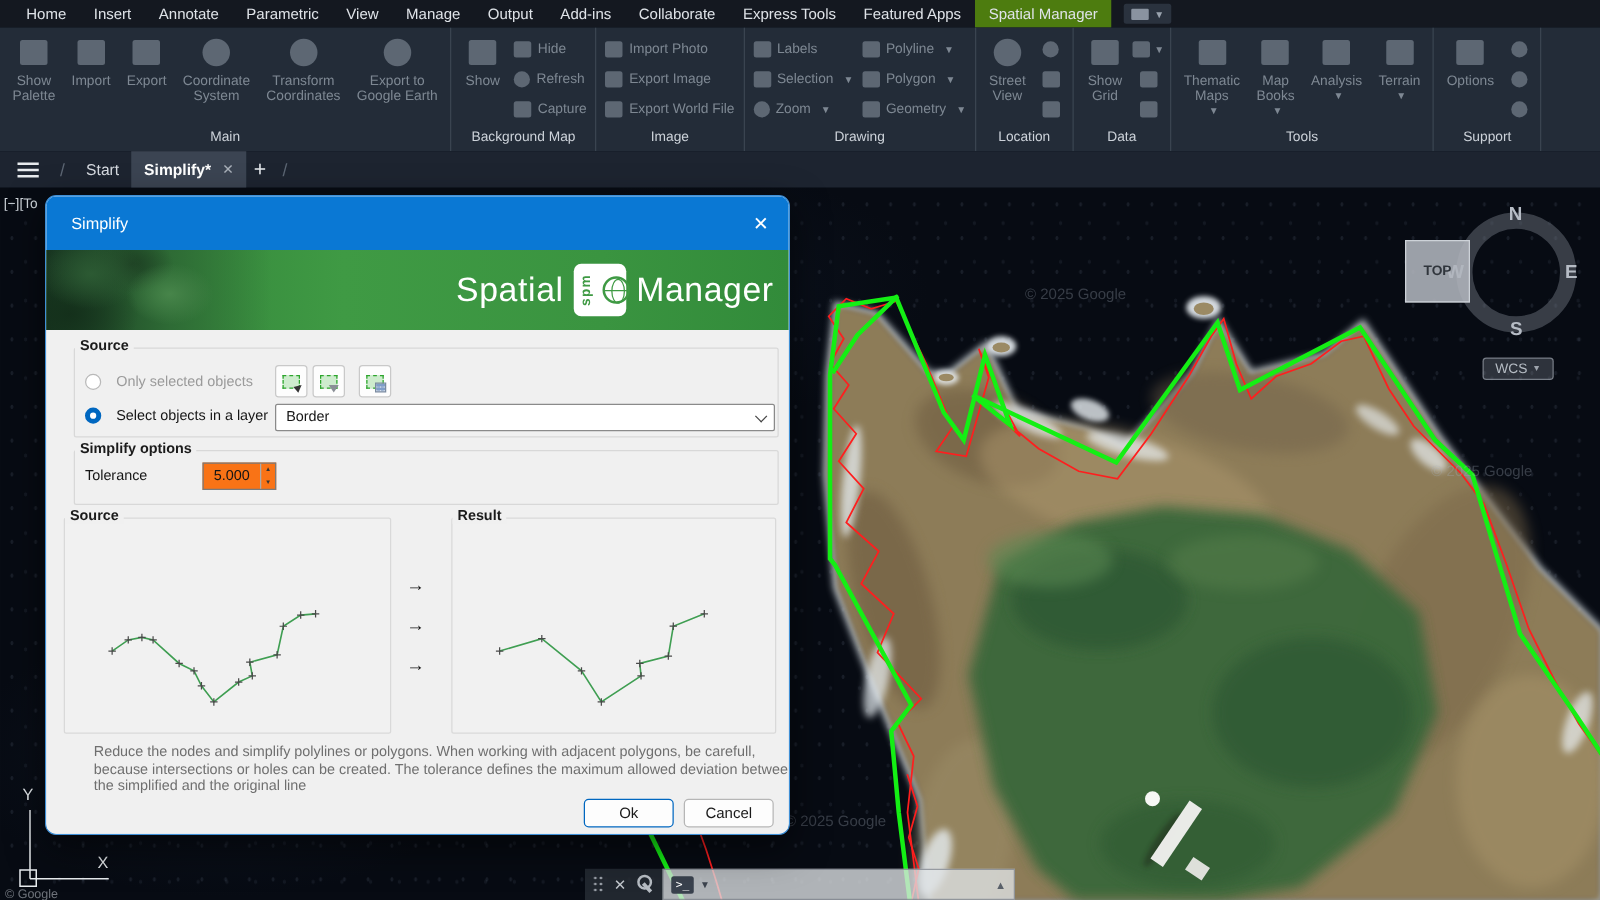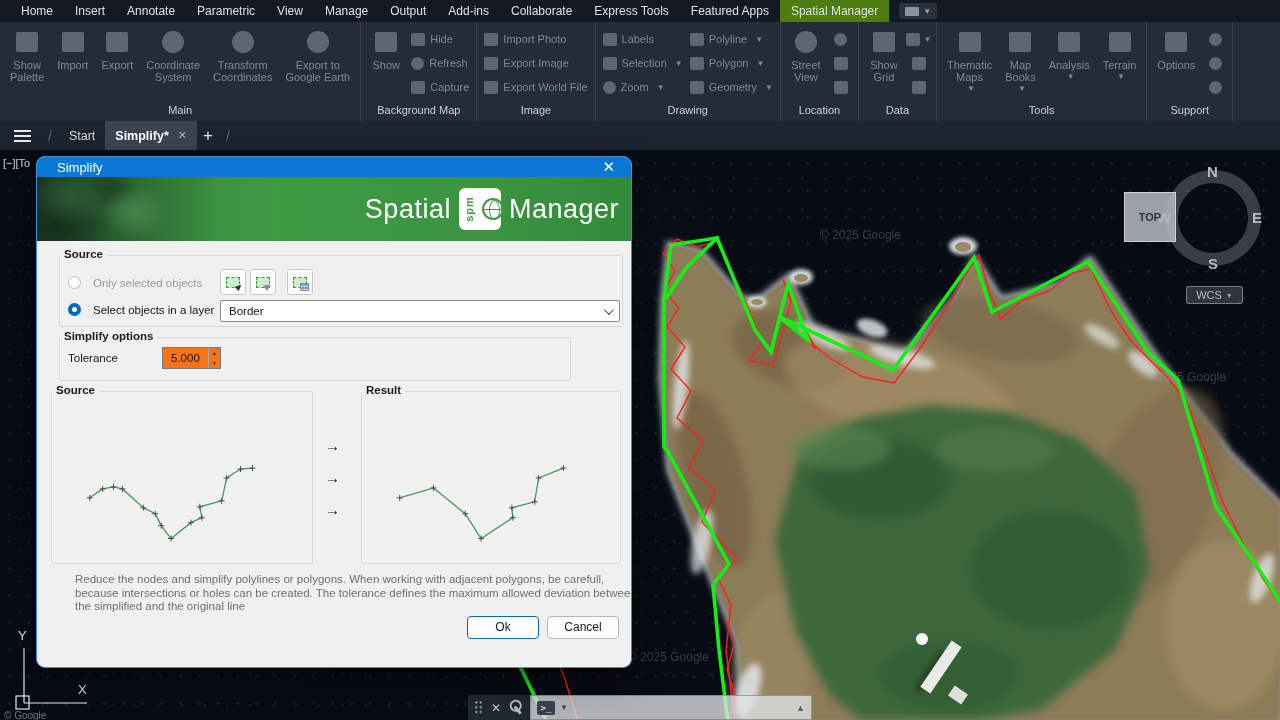--- a/index.html
+++ b/index.html
@@ -100,21 +100,21 @@
   .cmd-ico { width:18px; height:14px; background:#39414d; border-radius:2px; color:#fff;
     font-size:9px; line-height:14px; text-align:center; font-family:"DejaVu Sans Mono",monospace; }
   .cmd-dd { font-size:8px; color:#3c434d; }
   .cmd-text { font-family:"DejaVu Sans Mono",monospace; font-size:10px; color:#14171c; letter-spacing:.5px;margin-top:48px; }
   .cmd-up { margin-left:auto; color:#596069; font-size:9px; }
 
   
   .dialog { position:absolute; left:36px; top:156px; width:596px; height:512px; z-index:30;
     border-radius:9px; border:1px solid #3f8fd6; box-shadow:0 10px 30px rgba(0,0,0,.55);
     overflow:hidden; background:#f0f0f0; }
-  .dtitle { height:20px; background:#0a78d4; display:flex; align-items:center;
+  .dtitle { height:43px; background:#0a78d4; display:flex; align-items:center;
     padding:0 16px 0 20px; color:#fff; font-size:13px; }
   .dclose { margin-left:auto; font-size:15px; color:#fff; }
   .dbanner { height:64px; position:relative;
     background:linear-gradient(90deg,#2f7a36 0%, #3f9a44 40%, #3a9440 75%, #328b3a 100%); }
   .aerial { position:absolute; left:0; top:0; width:180px; height:64px;
     background:
       radial-gradient(60px 40px at 20% 30%, #2c5a33, transparent 70%),
       radial-gradient(80px 60px at 10% 80%, #14301b, transparent 70%),
       radial-gradient(50px 35px at 55% 55%, #47854a, transparent 70%),
       radial-gradient(45px 30px at 38% 18%, #1d4023, transparent 75%),
@@ -128,21 +128,21 @@
   .logo-globe:before { content:""; position:absolute; left:50%; top:0; width:9px; height:100%;
     margin-left:-4.5px; border:1.5px solid #3f9a44; border-radius:50%; }
   .logo-globe:after { content:""; position:absolute; top:50%; left:0; height:0; width:100%;
     border-top:1.5px solid #3f9a44; }
   .dbody { position:relative; height:416px; background:#f0f0f0; font-size:11.5px; color:#151515; }
 
   .gbox { position:absolute; border:1px solid #d8d8d8; border-radius:2px; }
   .gleg { position:absolute; top:-8px; left:0; background:#f0f0f0; padding:0 4px;
     font-weight:bold; font-size:11.5px; color:#1b1b1b; white-space:nowrap; }
   .src-box { left:22px; top:14px; width:564px; height:72px; }
-  .opt-box { left:22px; top:96px; width:512px; height:44px; }
+  .opt-box { left:22px; top:96px; width:564px; height:44px; }
   .pv-box { top:150px; height:173px; background:#f1f1f1; border:1px solid #d9d9d9; }
   .pv-src { left:14px; width:262px; } .pv-res { left:324px; width:260px; }
   .pv-leg { top:-8px; }
 
   .radiorow { position:absolute; display:flex; align-items:center; gap:12px; }
   .rdo { width:13px; height:13px; border-radius:50%; background:#fff; border:1px solid #b9b9b9; flex:0 0 auto; }
   .rdo.sel { border:4px solid #0067c0; }
   .rlab-dis { color:#9a9a9a; }
   .selbtns { position:absolute; left:160px; top:13px; display:flex; gap:4px; }
   .sbtn { width:26px; height:26px; background:#fdfdfd; border:1px solid #c9c9c9; border-radius:3px;

